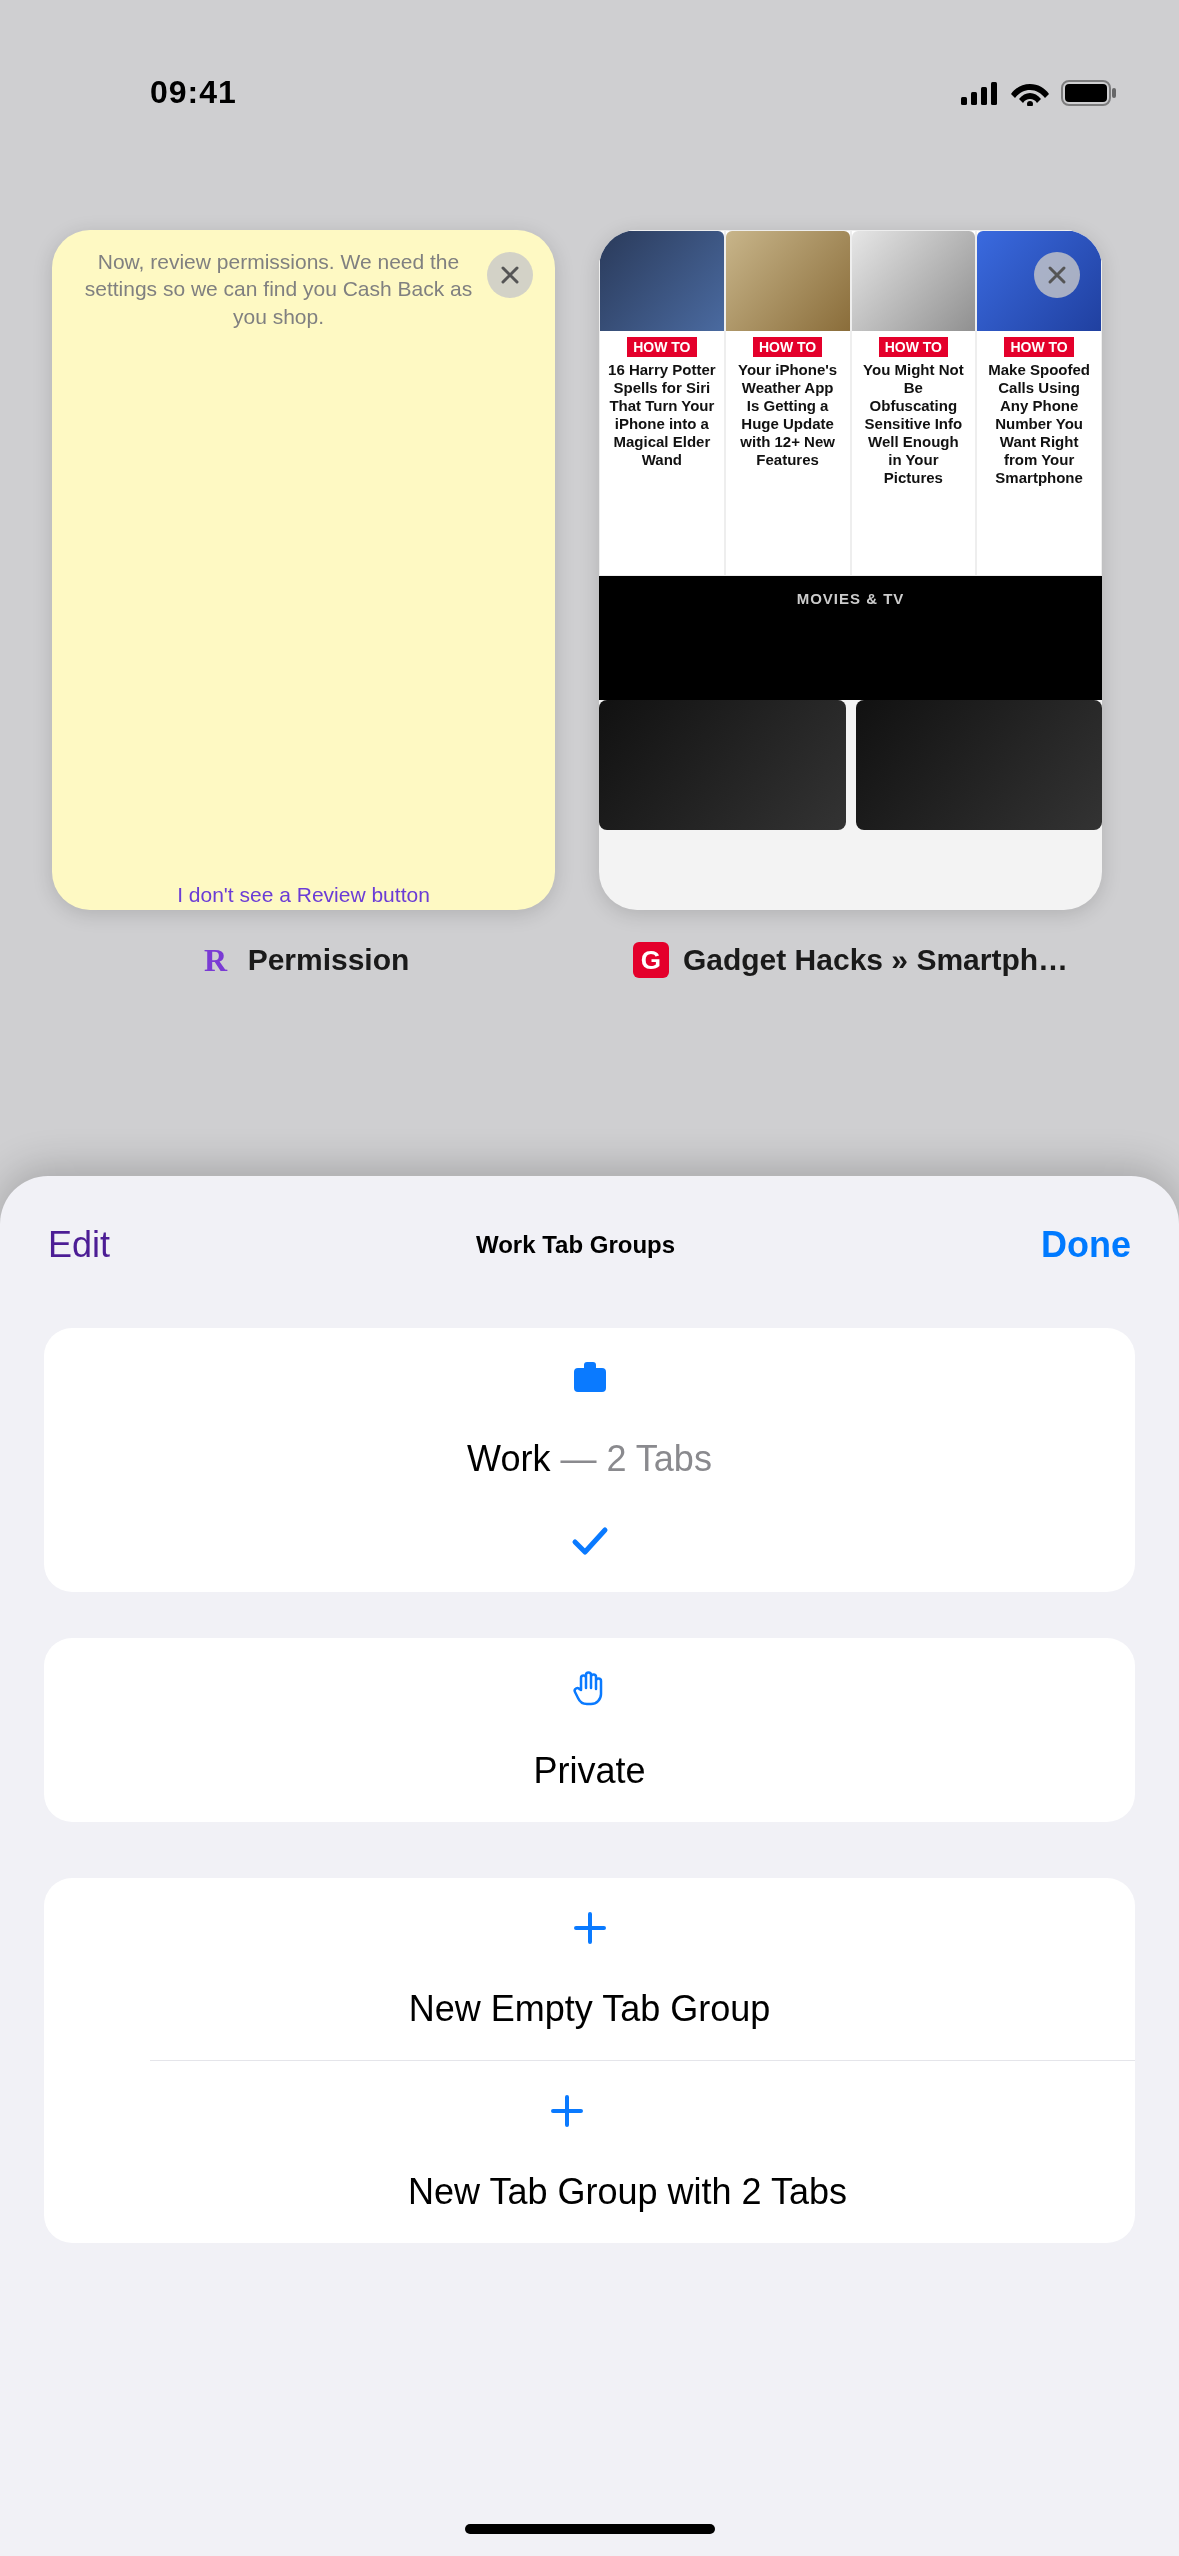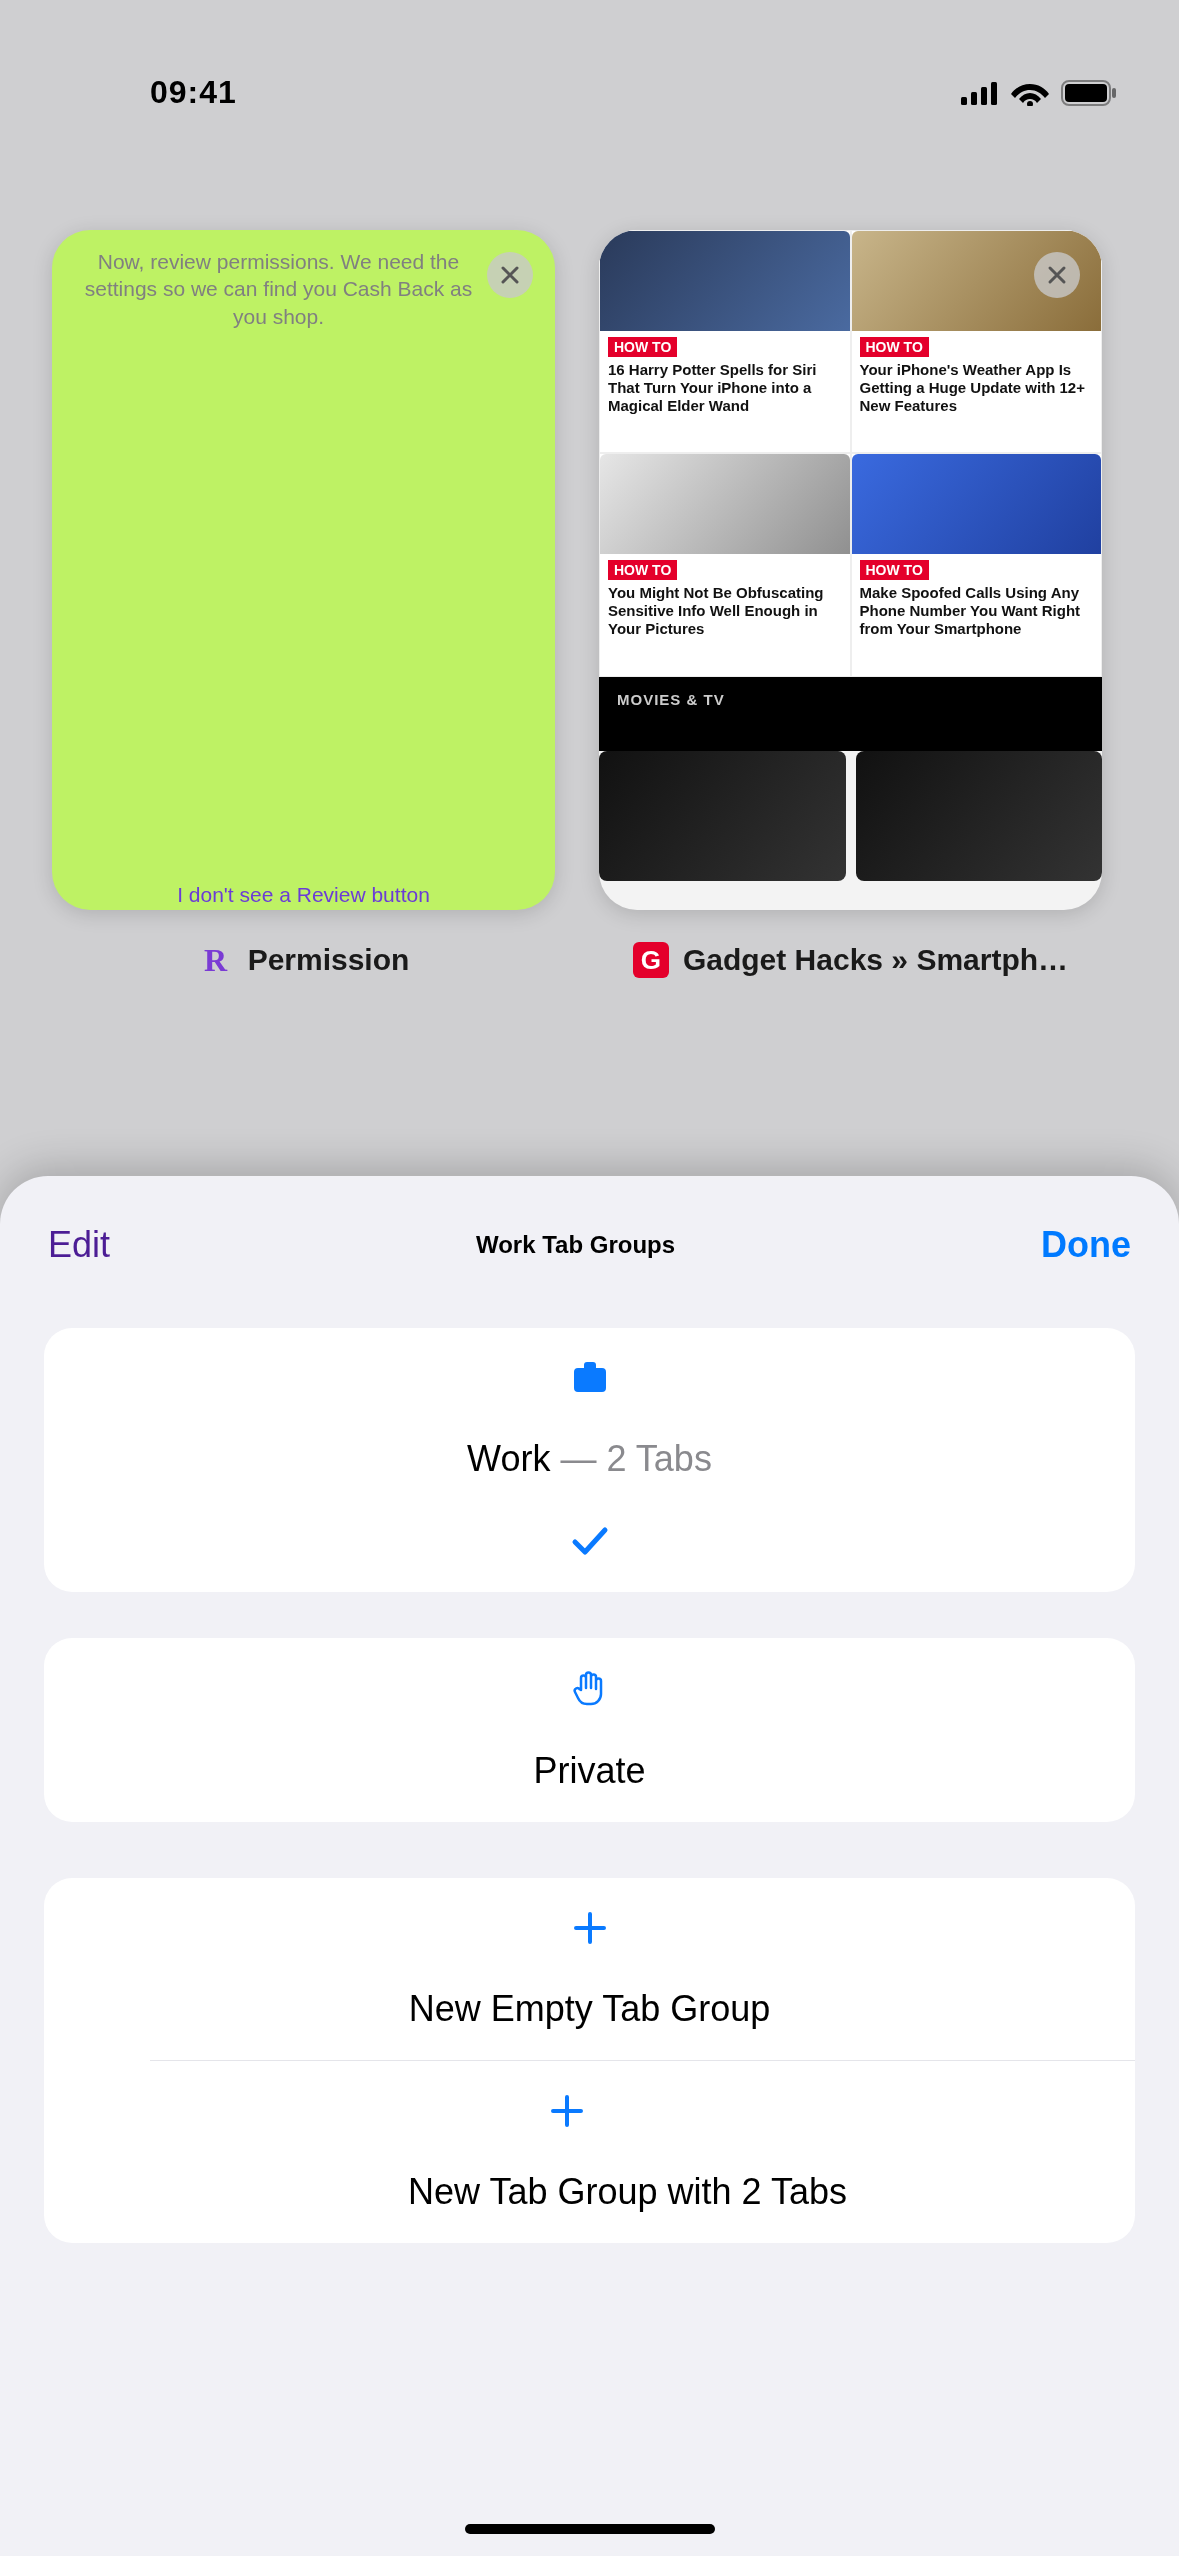--- a/index.html
+++ b/index.html
@@ -20,21 +20,21 @@
   .tab1-text { position: absolute; top: 18px; left: 20px; right: 70px; font-size: 21px; color: #808080; text-align: center; line-height: 1.3; }
   .tab1-footer { position: absolute; bottom: 3px; left: 0; right: 0; text-align: center; font-size: 21px; color: #6b3cd6; }
 
   .tab-title-row { display: flex; align-items: center; justify-content: center; gap: 14px; margin-top: 32px; }
   .tab-title { font-size: 30px; font-weight: 600; color: #1a1a1a; white-space: nowrap; overflow: hidden; text-overflow: ellipsis; max-width: 400px; }
   .brand-box { width: 36px; height: 36px; display: flex; align-items: center; justify-content: center; border-radius: 6px; font-weight: 800; font-size: 26px; }
   .brand-r { color: #7a3bd4; font-family: Georgia, serif; font-weight: 900; font-size: 32px; }
   .brand-g { background: #e4002b; color: #fff; }
   
   
-  .tab2-grid { display: grid; grid-template-columns: 1fr 1fr; grid-auto-rows: auto; }
+  .tab2-grid { display: grid; grid-template-columns: 1fr 1fr 1fr 1fr; grid-auto-rows: auto; text-align: center; }
   .cell { position: relative; background: #fff; border: 1px solid #eee; }
   .cell-img { height: 100px; background: linear-gradient(130deg,#2a3a5a,#4a6aa0); border-radius: 6px 6px 0 0; }
   .cell-img.b { background: linear-gradient(130deg,#c8b58a,#8a6d3a); }
   .cell-img.c { background: linear-gradient(130deg,#e6e6e6,#909090); }
   .cell-img.d { background: linear-gradient(130deg,#3a6adf,#2040a0); }
   .cell-tag { display: inline-block; background: #e4002b; color: #fff; font-size: 14px; font-weight: 700; padding: 2px 6px; margin: 6px 8px 2px; }
   .cell-txt { font-size: 15px; font-weight: 700; color: #111; padding: 2px 8px 8px; line-height: 1.2; }
   .section-hdr { grid-column: 1 / -1; background: #000000; color: #ccc; font-size: 15px; font-weight: 600; padding: 14px 18px; letter-spacing: 1px; }
   .strip { grid-column: 1 / -1; display: grid; grid-template-columns: 1fr 1fr; gap: 10px; padding: 0 0 0 0; }
   .strip .panel { height: 130px; background: linear-gradient(130deg,#111,#333); border-radius: 8px; }
@@ -83,21 +83,21 @@
         <rect x="1" y="1" width="48" height="24" rx="7" stroke="#000" stroke-width="2" fill="none" opacity="0.4"></rect>
         <rect x="4" y="4" width="42" height="18" rx="4" fill="#000"></rect>
         <rect x="51" y="8" width="4" height="10" rx="2" fill="#000" opacity="0.5"></rect>
       </svg>
   </div>
 </div>
 
 <div class="tab-cards">
 
   <div class="tab-card">
-    <div class="tab-card-body" style="background:#bef264;">
+    <div class="tab-card-body" style="background:#fef9c3;">
       <div class="tab1-text">Now, review permissions. We need the settings so we can find you Cash Back as you shop.</div>
       <div class="close-btn">
         <svg viewBox="0 0 24 24">
             <path d="M5 5 L19 19 M19 5 L5 19" stroke="#555" stroke-width="3" stroke-linecap="round"></path>
           </svg>
       </div>
       <div class="tab1-footer">I don't see a Review button</div>
     </div>
     <div class="tab-title-row">
       <div class="brand-box brand-r">R</div>

